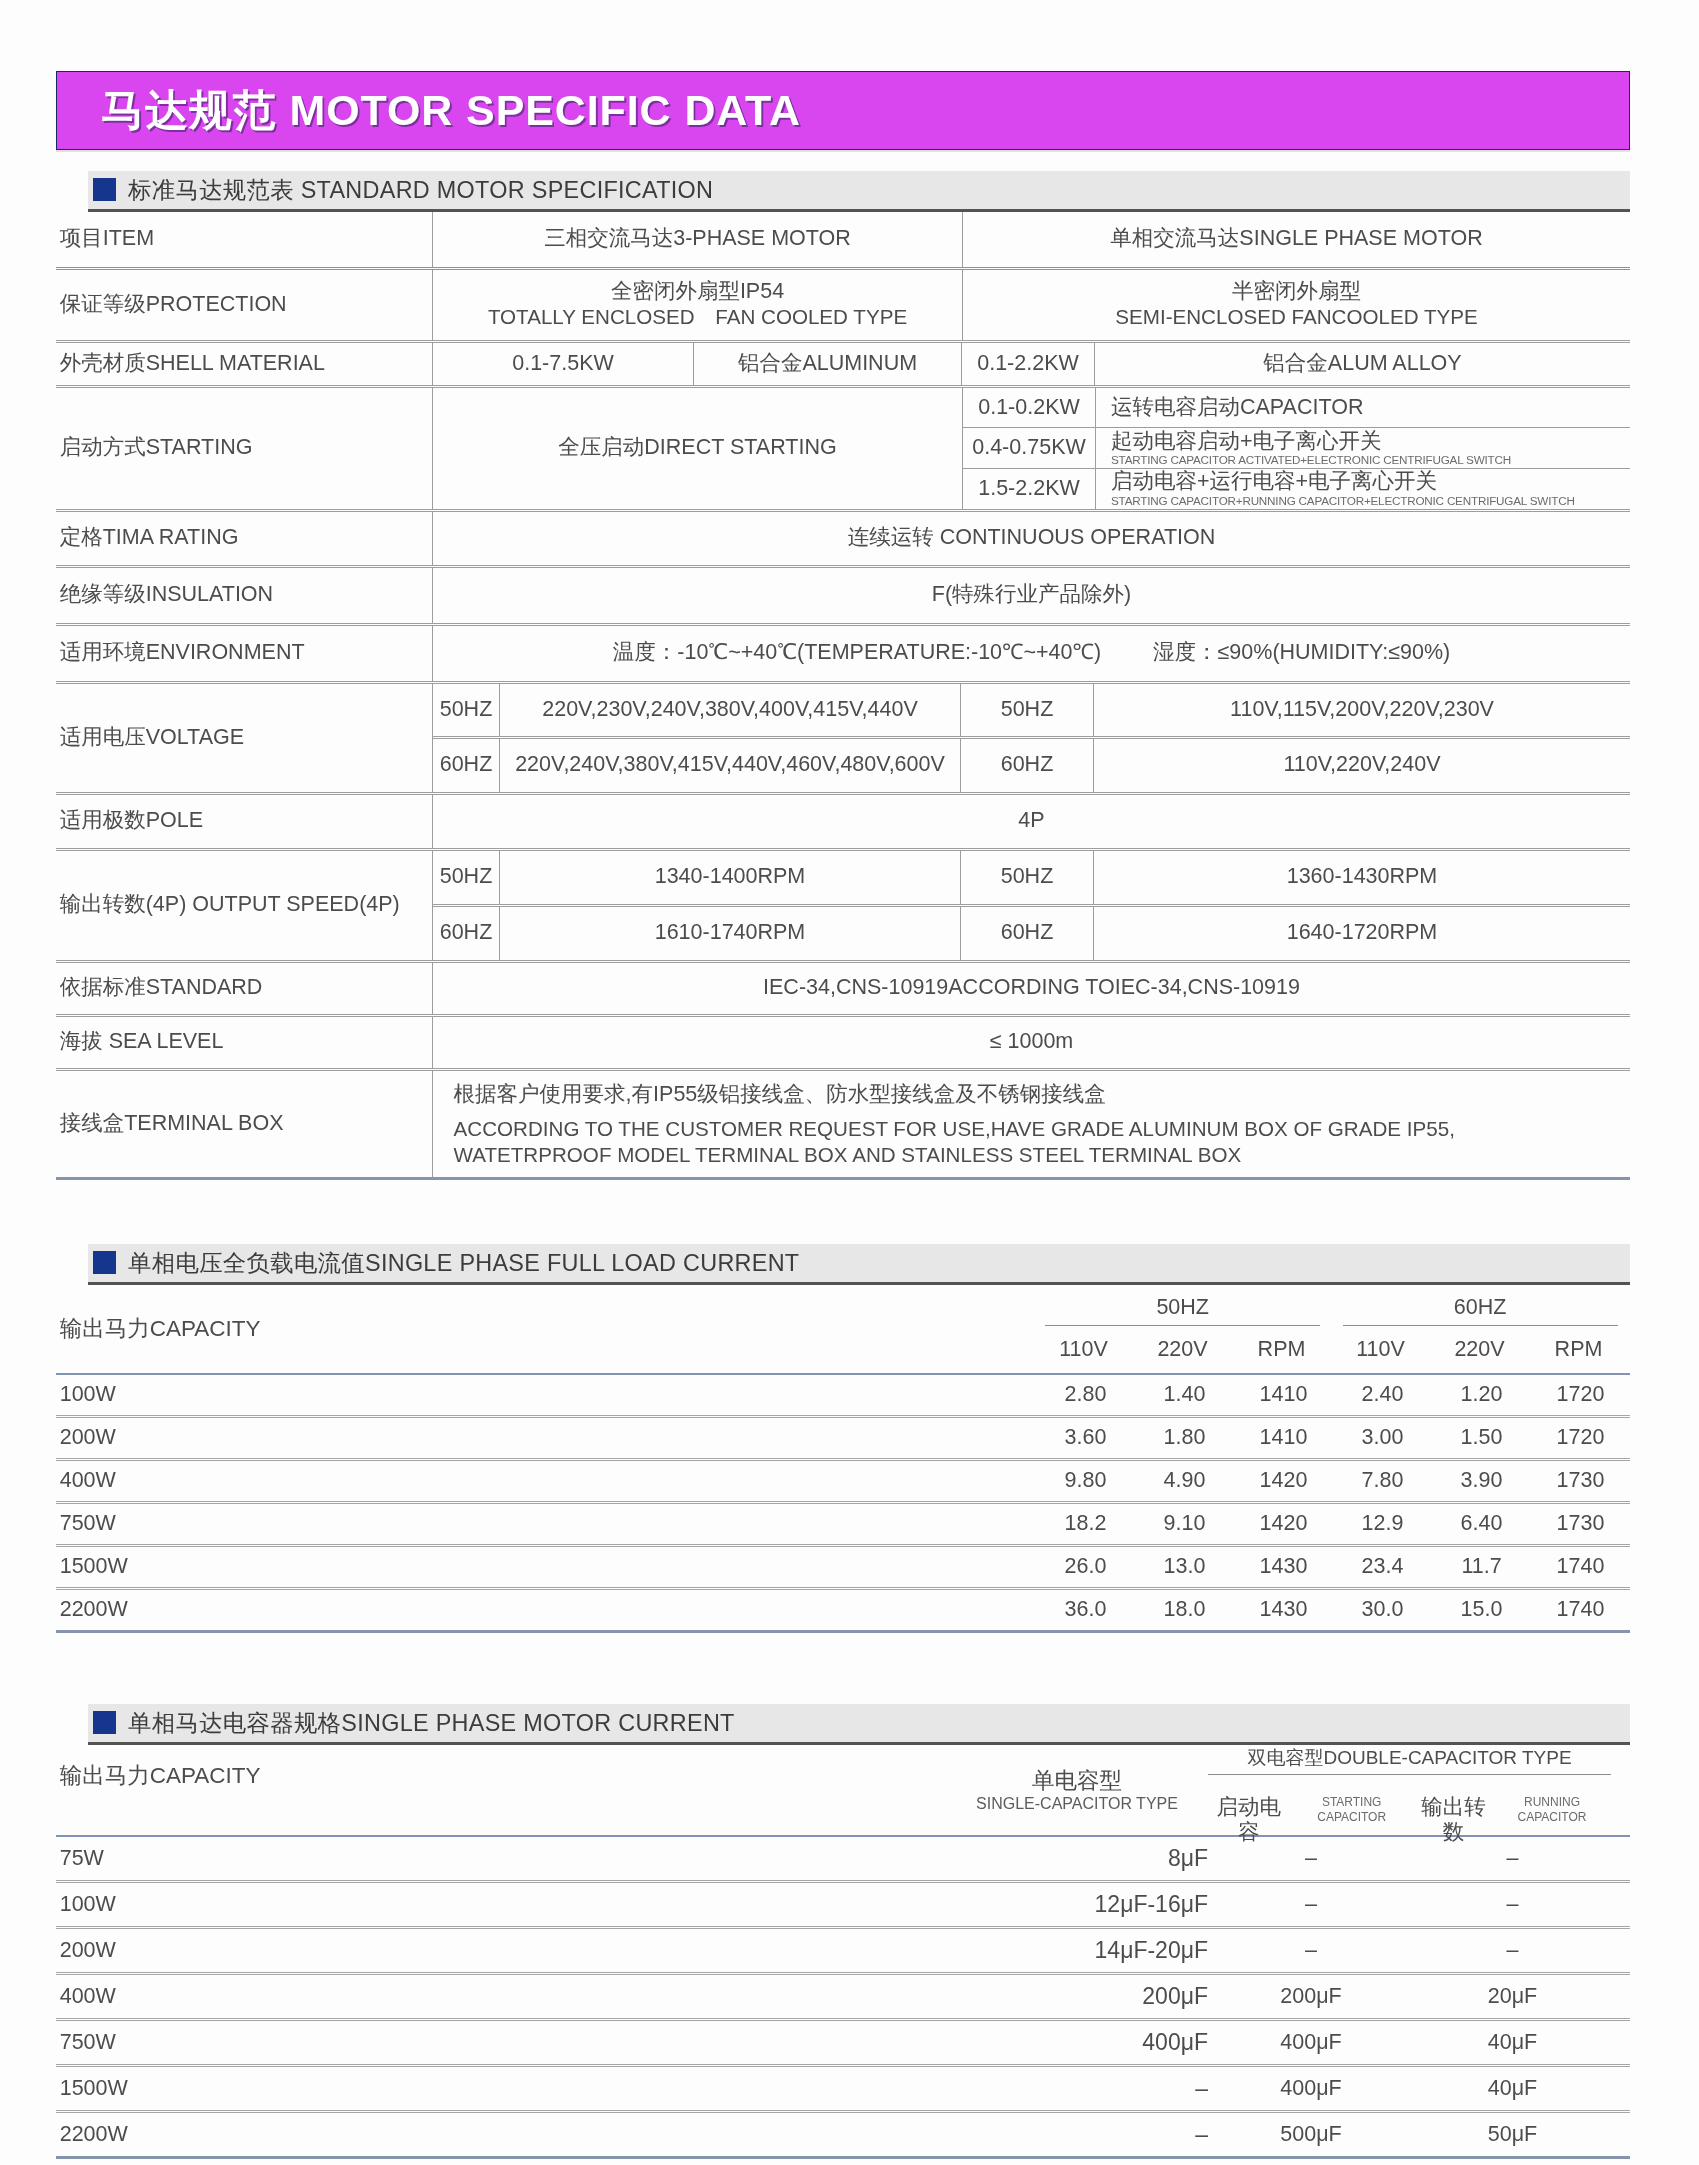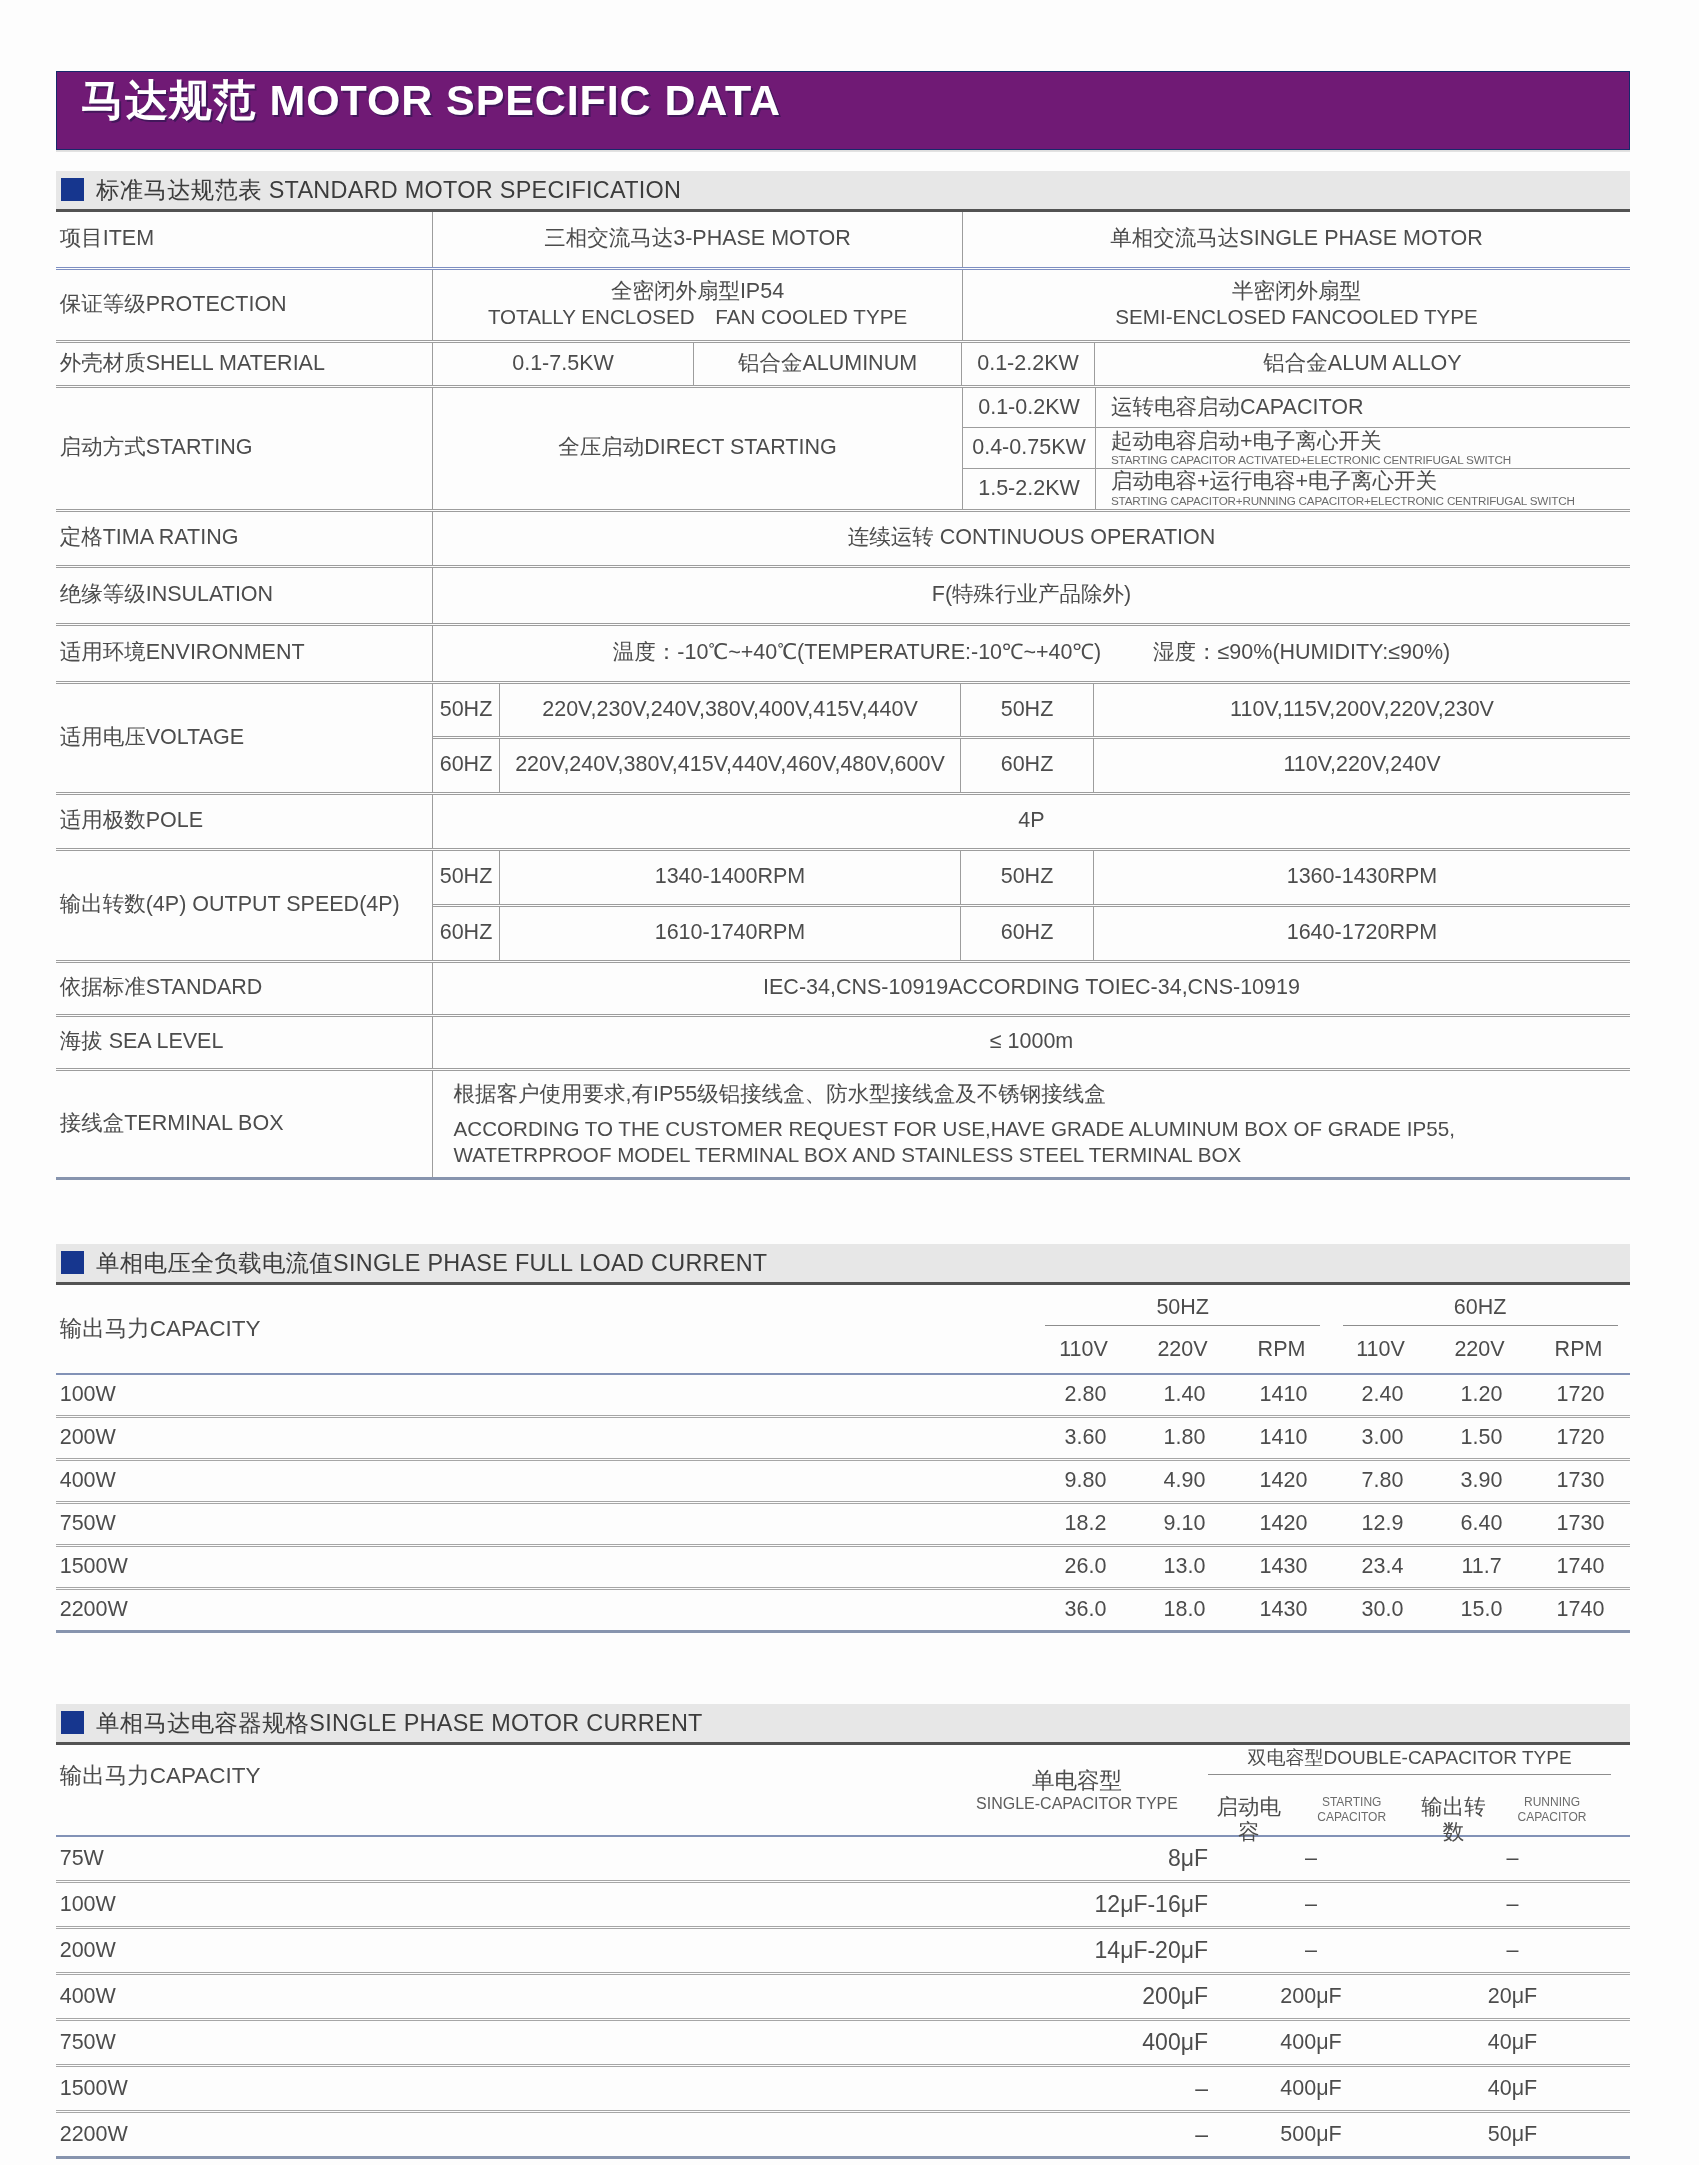--- a/index.html
+++ b/index.html
@@ -1,29 +1,29 @@
 <!DOCTYPE html>
 <html style="font-size:15px"><head>
 <meta charset="utf-8">
 <style>
   html,body{margin:0;padding:0;background:#ffffff;}
   .page{position:relative;width:1700px;height:2165px;background:#fdfdfd;overflow:hidden;
         font-family:"Liberation Sans", sans-serif;color:#4c4c4c;}
   .content{position:absolute;left:56px;top:0;width:1574px;}
 
   
-  .banner{margin-top:71px;height:79px;background:#701a75;border:1.9px solid #16296b;
-          box-sizing:border-box;display:flex;align-items:flex-start;padding-left:24px;
+  .banner{margin-top:71px;height:79px;background:#d946ef;border:1.9px solid #16296b;
+          box-sizing:border-box;display:flex;align-items:center;padding-left:44px;
           box-shadow:0 1.9px 0 rgba(0,0,0,0.12);}
   .banner-title{color:#ffffff;font-size:43px;font-weight:bold;letter-spacing:0.9px;
           text-shadow:1.9px 1.9px 0 rgba(10,20,60,0.45);white-space:nowrap;}
 
   
   .section-bar{height:41px;background:#e7e7e7;border-bottom:3.7px solid #535353;
-          box-sizing:border-box;display:flex;align-items:center;padding-left:4.7px;}
+          box-sizing:border-box;display:flex;align-items:center;padding-left:4.7px;margin-left:32px;}
   .section-bar.first{margin-top:20.6px;}
   .bullet{width:23.4px;height:23.4px;background:#16368e;margin-right:12px;flex:none;}
   .section-title{font-size:23.4px;color:#3c3c3c;letter-spacing:0.3px;white-space:nowrap;}
 
   
   .spec{width:100%;}
   .srow{display:flex;align-items:stretch;border-bottom:3.7px double #9d9d9d;box-sizing:border-box;}
   .srow.blue-sep{border-bottom:3.7px double #7e8fc2;}
   .srow.last{border-bottom:3.7px solid #8794ae;}
   .scell{display:flex;align-items:center;justify-content:center;text-align:center;

